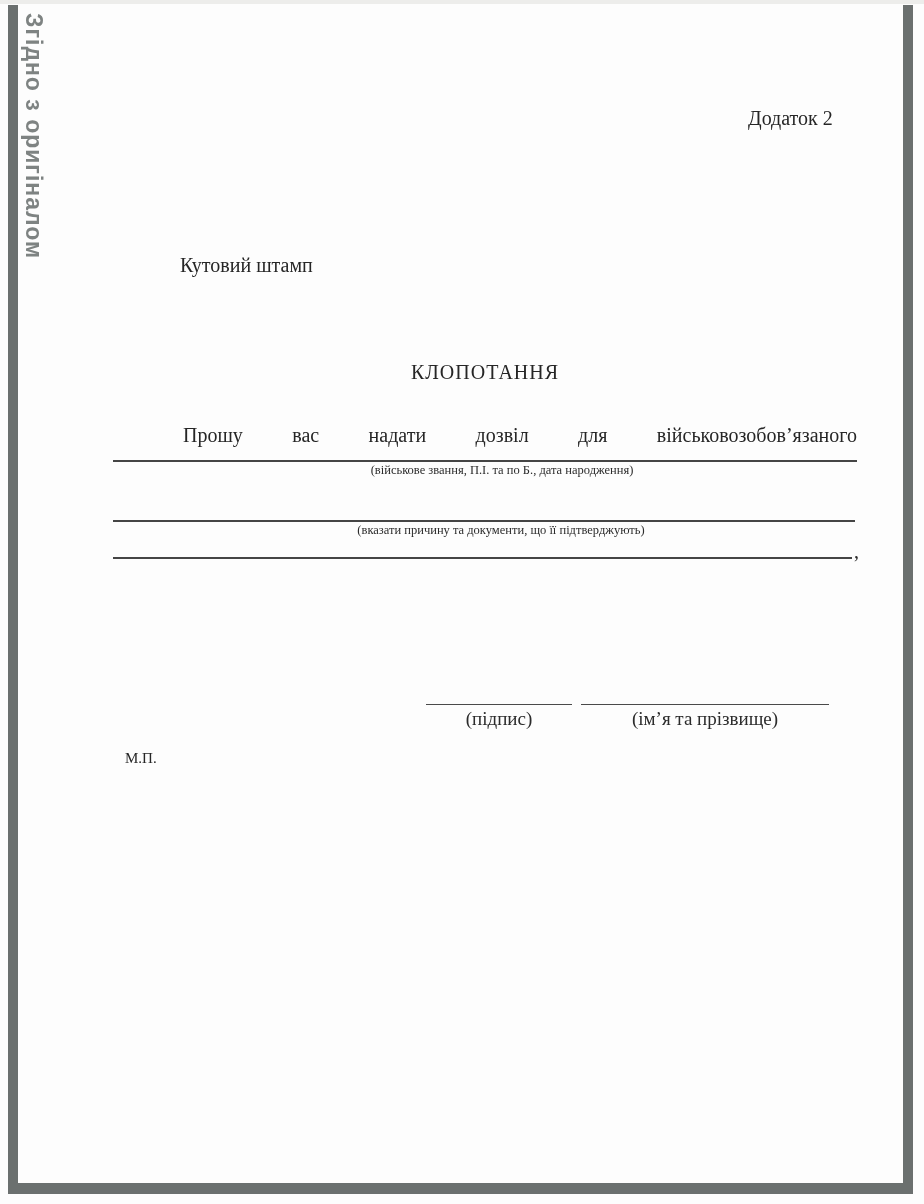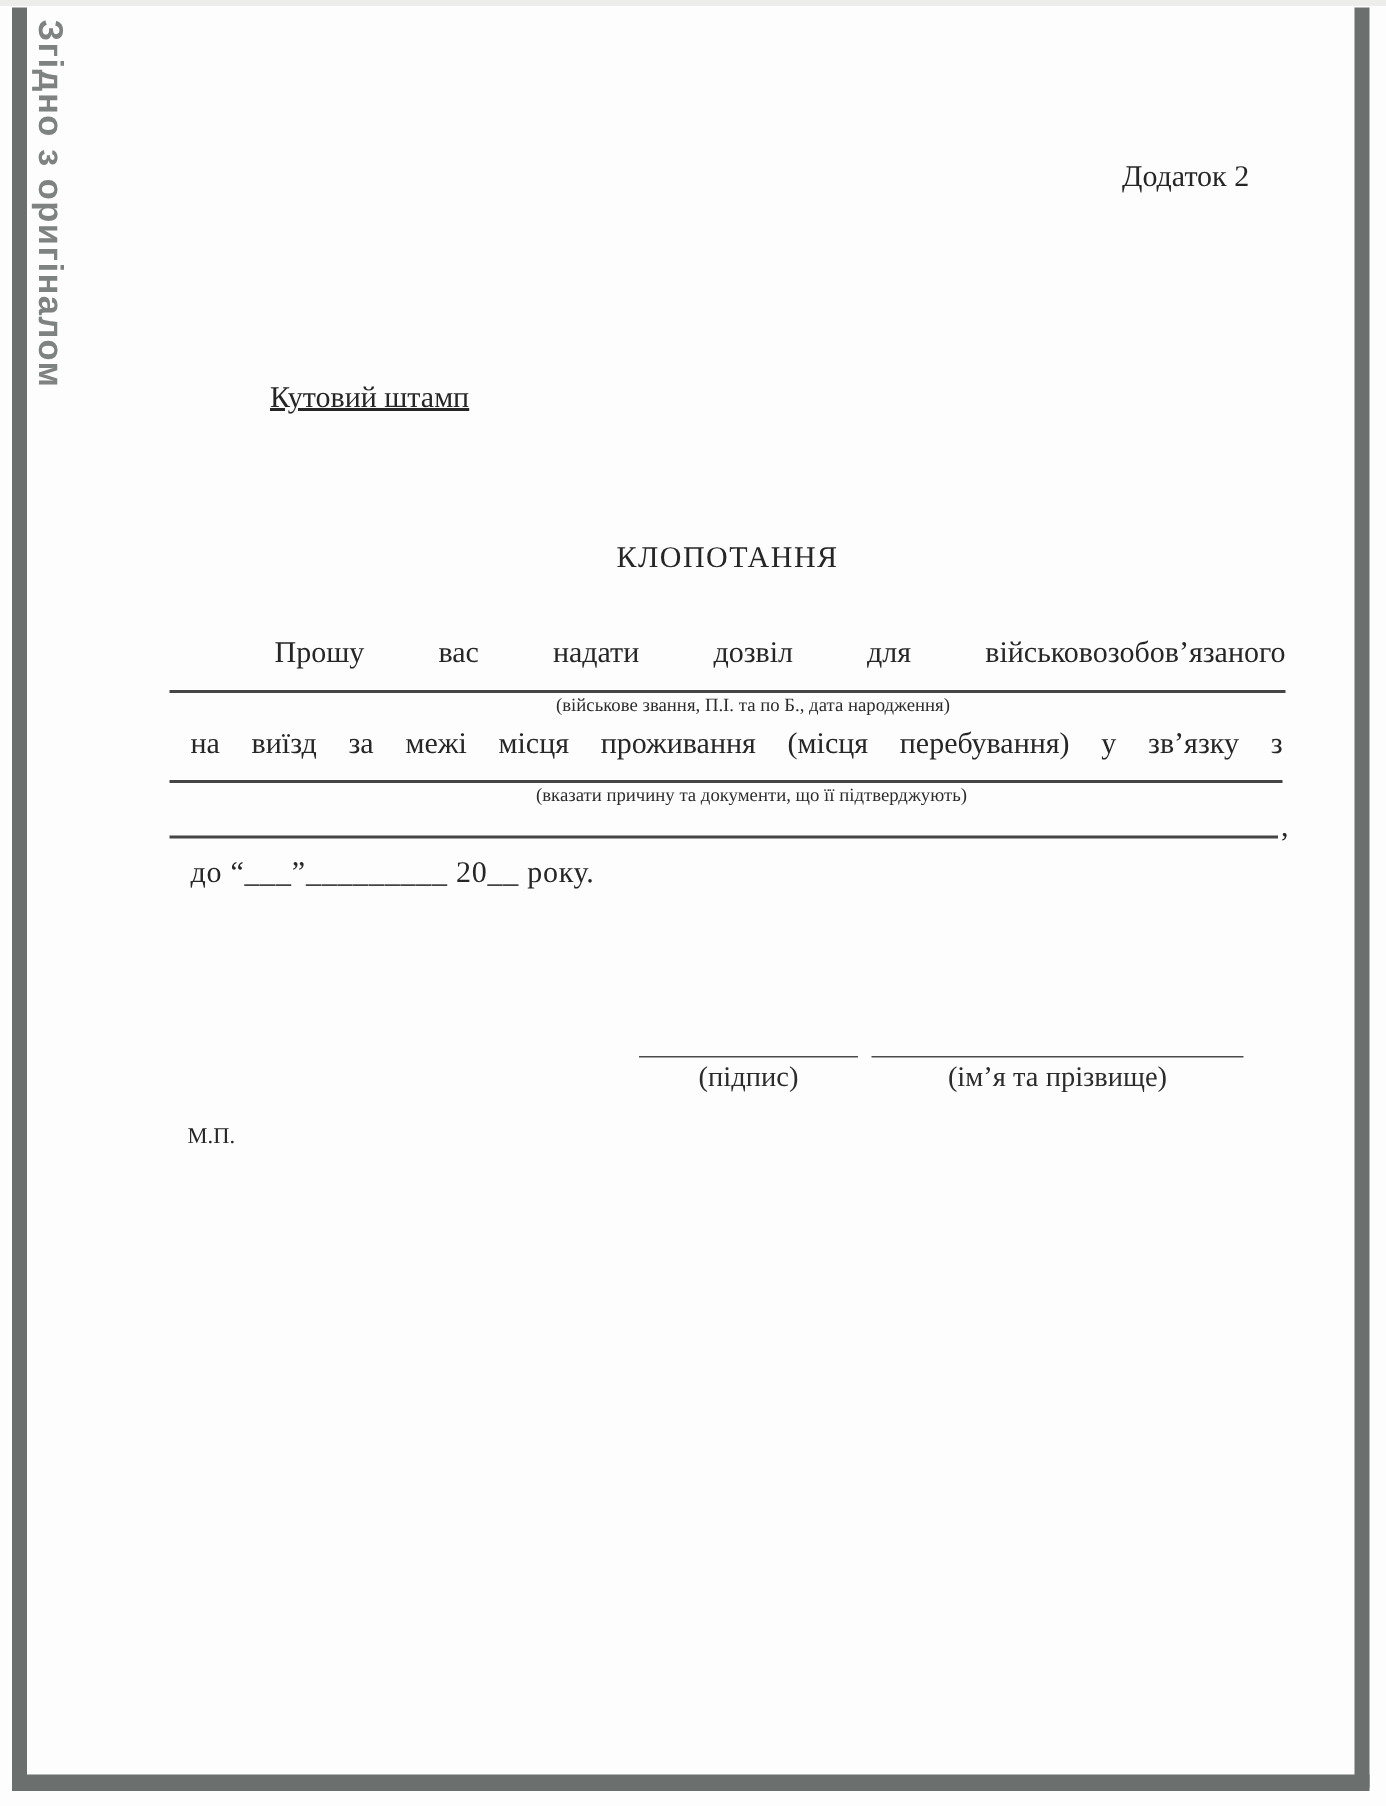--- a/index.html
+++ b/index.html
@@ -25,21 +25,21 @@
     writing-mode: vertical-rl;
     font-family: "Liberation Sans", "DejaVu Sans", sans-serif;
     font-weight: bold;
     font-size: 23px;
     letter-spacing: 1px;
     color: #7e8382;
     white-space: nowrap;
   }
 
   .appendix     { position: absolute; left: 748px; top: 107px; font-size: 20px; }
-  .corner-stamp { position: absolute; left: 180px; top: 254px; font-size: 20px; text-decoration: underline; }
+  .corner-stamp { position: absolute; left: 180px; top: 254px; font-size: 20px; }
   .doc-title    { position: absolute; left: 113px; top: 361px; width: 744px; text-align: center; font-size: 20px; letter-spacing: 1px; }
 
   .para { font-size: 20px; line-height: 26px; }
   .justify-line { text-align: justify; text-align-last: justify; }
 
   .para1 { position: absolute; left: 127px; top: 422px; width: 730px; text-indent: 56px; }
   .para2 { position: absolute; left: 127px; top: 483px; width: 728px; }
 
   .blank-rule { position: absolute; border-top: 2px solid #454545; height: 0; }
   .rule1 { left: 113px; top: 460px; width: 744px; }
@@ -94,31 +94,29 @@
 
   <div class="corner-stamp">Кутовий штамп</div>
 
   <div class="doc-title">КЛОПОТАННЯ</div>
 
   <div class="para para1 justify-line">Прошу вас надати дозвіл для військовозобов’язаного</div>
 
   <div class="blank-rule rule1"></div>
   <div class="blank-caption caption1">(військове звання, П.І. та по Б., дата народження)</div>
 
-  <div class="para para2 justify-line">на виїзд за межі місця проживання (місця перебування) у зв’язку з</div>
 
   <div class="blank-rule rule2"></div>
   <div class="blank-caption caption2">(вказати причину та документи, що її підтверджують)</div>
 
   <div class="rule3-row">
     <div class="rule3"></div>
     <span class="trailing-comma">,</span>
   </div>
 
-  <div class="date-line">до “___”_________ 20__ року.</div>
 
 
   <div class="sig-rule sig-rule-a"></div>
   <div class="sig-rule sig-rule-b"></div>
 
   <div class="sig-caption sig-caption-a">(підпис)</div>
 
   <div class="sig-caption sig-caption-b">(ім’я та прізвище)</div>
 
   <div class="seal-mark">М.П.</div>

